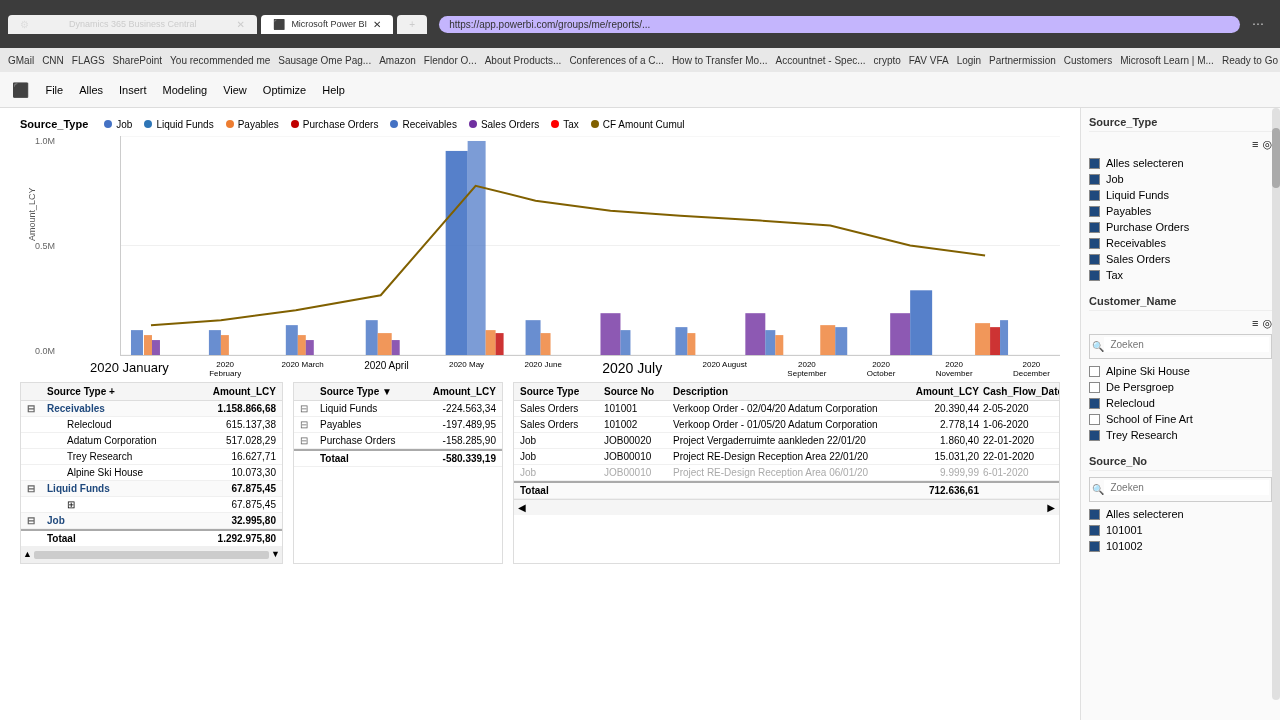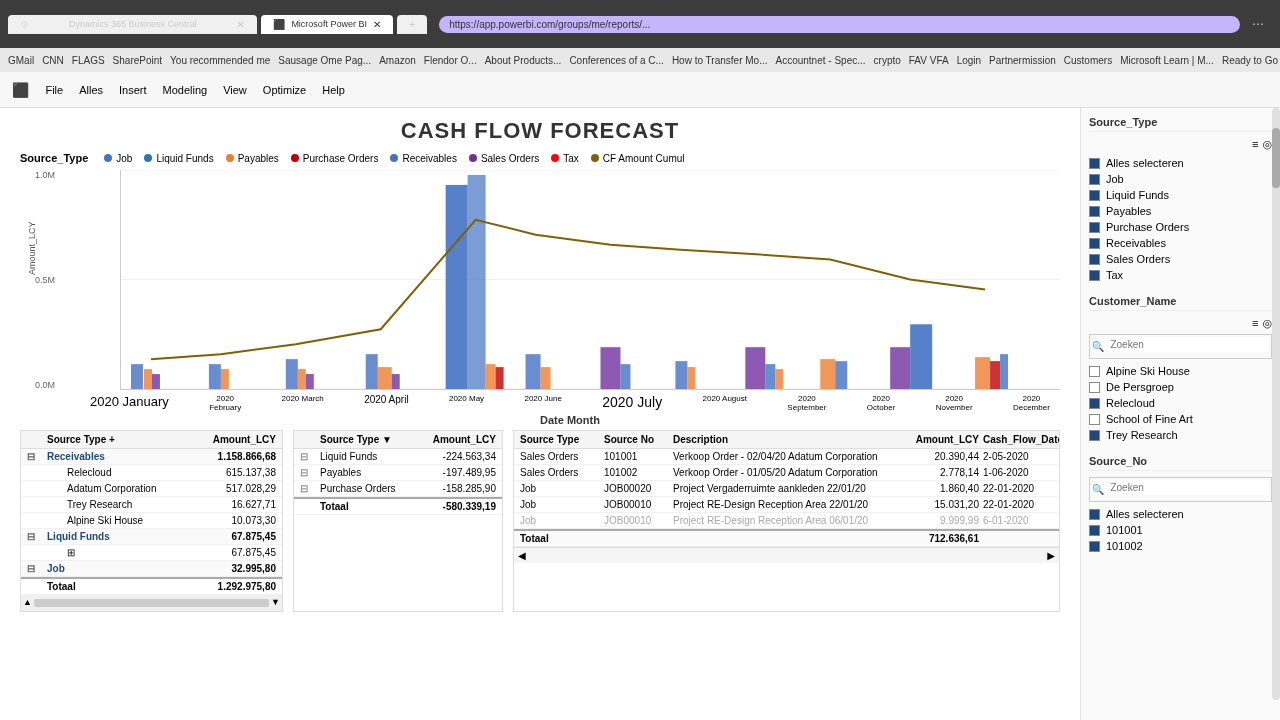--- a/index.html
+++ b/index.html
@@ -113,21 +113,20 @@
   <span style="cursor:pointer;">Modeling</span>
   <span style="cursor:pointer;">View</span>
   <span style="cursor:pointer;">Optimize</span>
   <span style="cursor:pointer;">Help</span>
 </div>
 
 <div class="main-content">
 
   <div class="report-area">
 
-    <div class="report-title">CASH FLOW FORECAST</div>
 
     <div class="legend">
       <span class="legend-label-title">Source_Type</span>
       <span class="legend-item">
         <span class="legend-dot" style="background:#4472c4;"></span>
         <span>Job</span>
       </span>
       <span class="legend-item">
         <span class="legend-dot" style="background:#2e75b6;"></span>
         <span>Liquid Funds</span>
@@ -229,21 +228,20 @@
           <span style="font-size:10px;text-align:center;">2020 April</span>
           <span style="font-size:8px;text-align:center;">2020 May</span>
           <span style="font-size:8px;text-align:center;">2020 June</span>
           <span style="font-size:14px;text-align:center;">2020 July</span>
           <span style="font-size:8px;text-align:center;">2020 August</span>
           <span style="font-size:8px;text-align:center;">2020<br>September</span>
           <span style="font-size:8px;text-align:center;">2020<br>October</span>
           <span style="font-size:8px;text-align:center;">2020<br>November</span>
           <span style="font-size:8px;text-align:center;">2020<br>December</span>
         </div>
-        <div style="text-align:center;font-size:11px;font-weight:bold;color:#333;margin-top:2px;">Date Month</div>
       </div>
     </div>
 
     <div class="tables-row" style="margin-top:4px;">
 
       <div class="table-section" style="width:263px;">
         <div class="table-header">
           <span class="cell-expand"></span>
           <span class="cell-source">Source Type +</span>
           <span class="cell-amount">Amount_LCY</span>

